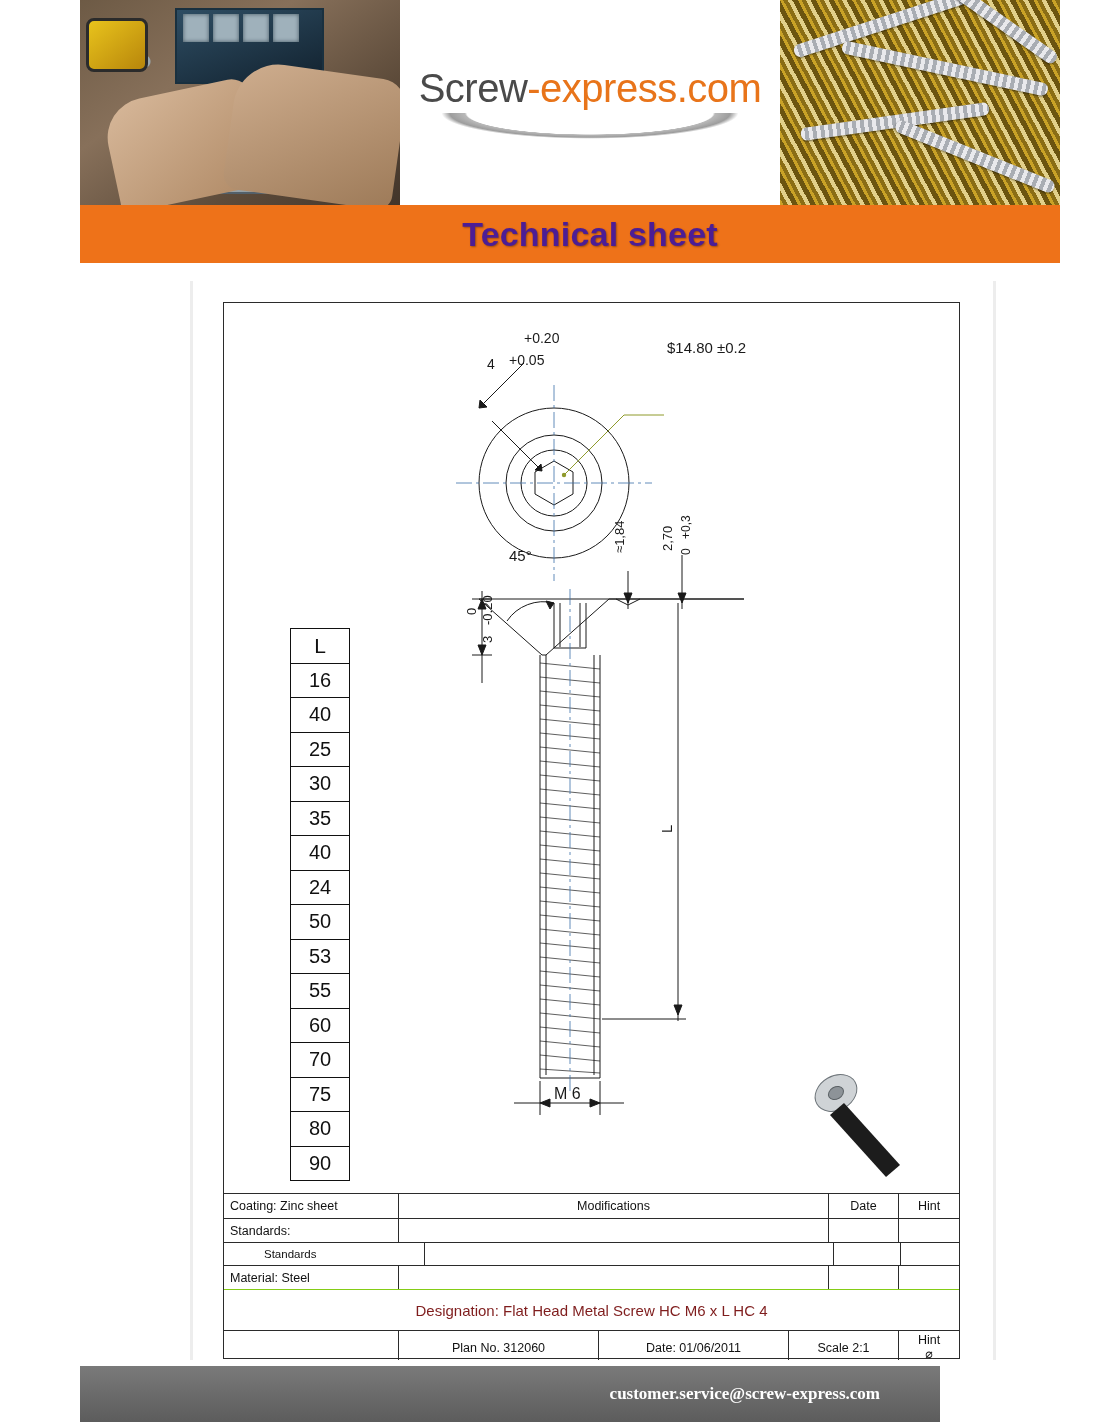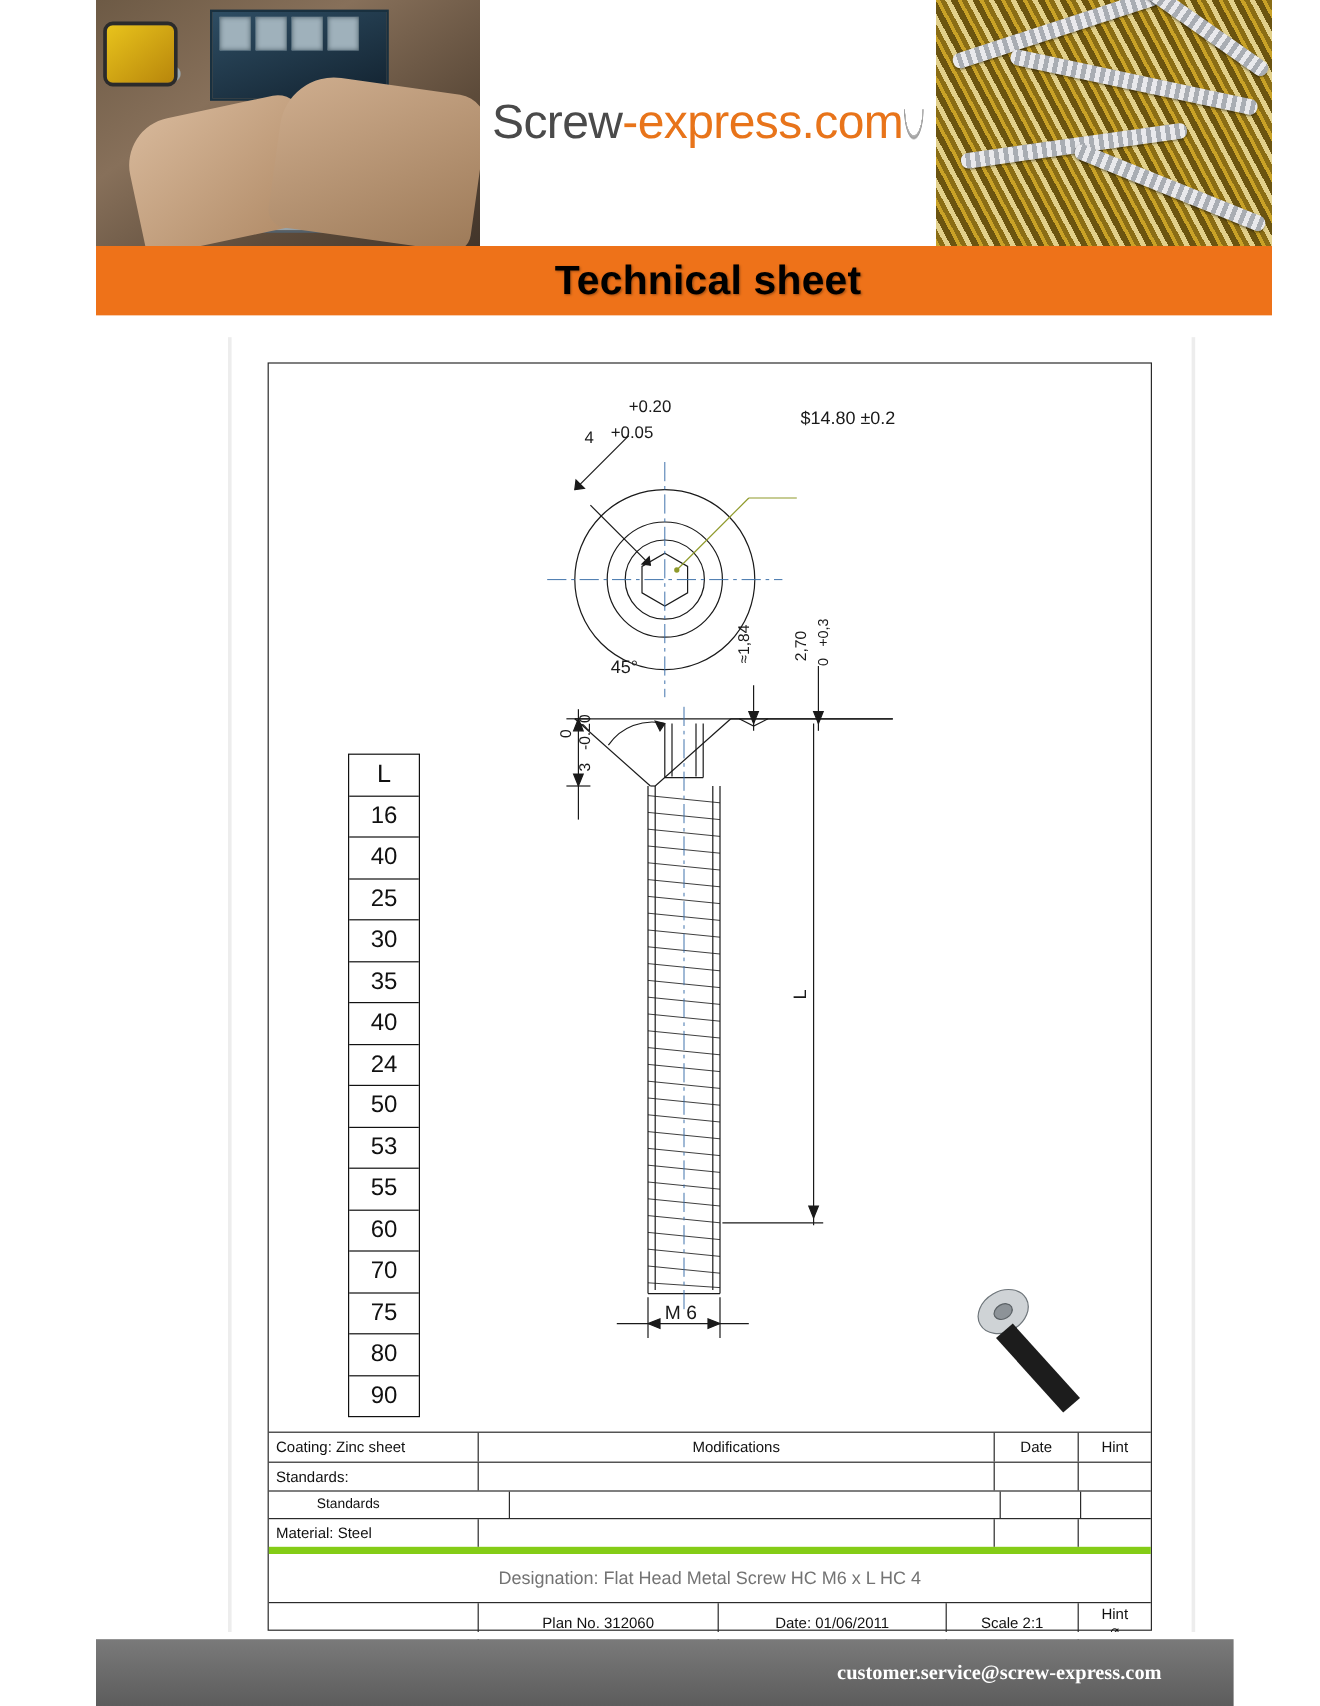--- a/index.html
+++ b/index.html
@@ -62,37 +62,37 @@
       linear-gradient(180deg,#9a9a9a,#5e5e5e);
     overflow:hidden;
   }
   .hdr-img-right .sc{
     position:absolute;height:13px;border-radius:6px;
     background:repeating-linear-gradient(90deg,#e9e9ec 0 4px,#a9adb3 4px 8px);
     box-shadow:0 1px 2px rgba(0,0,0,.5);
   }
   .logo-wrap{
     position:absolute;left:330px;top:0;right:330px;height:205px;
-    display:flex;align-items:center;justify-content:center;flex-direction:row;
+    display:flex;align-items:center;justify-content:center;flex-direction:column;
   }
   .logo-text{
     font-size:40px;color:#4a4a4a;letter-spacing:-0.5px;white-space:nowrap;
   }
   .logo-text .accent{color:#e8741a;}
   .logo-swoosh{
     width:300px;height:26px;margin-top:2px;
     background:radial-gradient(ellipse at 50% 0%, rgba(170,170,170,0) 58%, #b9b9b9 59%, #9d9d9d 66%, rgba(255,255,255,0) 70%);
   }
   .tech-band{
     position:absolute;left:40px;top:205px;width:1020px;height:58px;
     background:#ee7219;
     display:flex;align-items:center;justify-content:center;
   }
   .tech-band span{
-    color:#000000;font-size:34px;font-weight:bold;letter-spacing:.2px;
+    color:#4c1d95;font-size:34px;font-weight:bold;letter-spacing:.2px;
     text-shadow:1px 1px 2px rgba(0,0,0,.35);
   }
   .gray-strip{
     position:absolute;left:40px;top:263px;width:1020px;height:18px;background:#ffffff;
   }
   
   .sheet{
     position:absolute;left:150px;top:281px;width:800px;height:1085px;
     background:#ffffff;border-left:3px solid #ededed;border-right:3px solid #ededed;
   }
@@ -115,32 +115,32 @@
   
   .tblock{position:absolute;left:0;top:890px;width:735px;height:165px;}
   .tb-row{display:flex;border-top:1px solid #2b2b2b;}
   .tb-cell{
     border-right:1px solid #2b2b2b;font-size:12.5px;color:#111;
     padding:4px 6px;box-sizing:border-box;display:flex;align-items:center;
   }
   .tb-cell.c{justify-content:center;}
   .tb-cell:last-child{border-right:none;}
   .desig{
-    border-top:6px solid #84cc16;height:40px;display:flex;align-items:center;justify-content:center;
-    font-size:15px;color:#737373;
+    border-top:1px solid #84cc16;height:40px;display:flex;align-items:center;justify-content:center;
+    font-size:15px;color:#7f1d1d;
   }
   .foot-note{
     border-top:1px solid #2b2b2b;height:16px;display:flex;align-items:center;justify-content:center;
     font-size:10.5px;color:#333;
   }
   
   .footer{
-    position:absolute;left:40px;bottom:0;width:936px;height:56px;
+    position:absolute;left:40px;bottom:0;width:860px;height:56px;
     background:linear-gradient(180deg,#7a7a7a,#5c5c5c);
-    display:flex;align-items:center;justify-content:flex-end;padding-left:12px;
+    display:flex;align-items:center;justify-content:flex-end;
   }
   .footer span{
     color:#ffffff;font-size:17px;font-weight:bold;margin-right:60px;
     font-family:"Liberation Serif", serif;
   }
   .footer-line{
     position:absolute;left:40px;bottom:56px;width:1020px;height:6px;background:#ffffff;
   }
   .side-white-l{position:absolute;left:0;top:0;width:40px;height:1422px;background:#ffffff;}
   .side-white-r{position:absolute;right:0;top:0;width:40px;height:1422px;background:#ffffff;}

